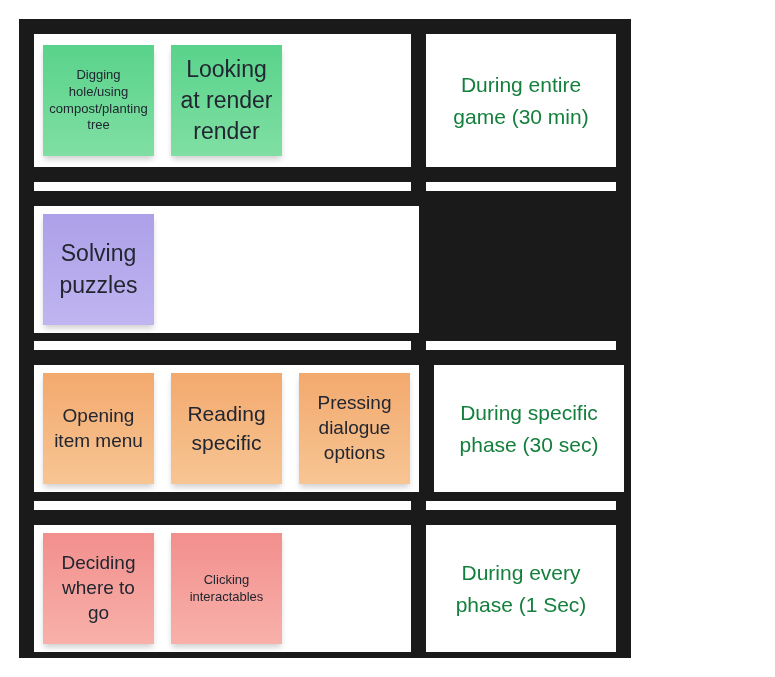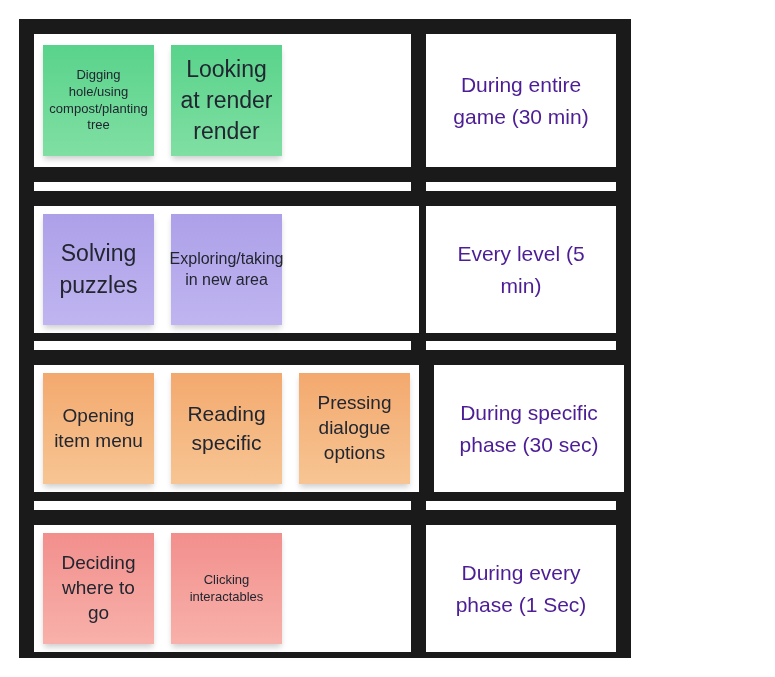--- a/index.html
+++ b/index.html
@@ -64,21 +64,21 @@
   .note--lg { font-size: 21px; line-height: 1.35; }
   .note--xl { font-size: 23px; line-height: 1.35; }
   .label-cell {
     display: flex;
     align-items: center;
     justify-content: center;
     text-align: center;
     padding: 6px 10px;
     font-size: 21px;
     line-height: 1.5;
-    color: #4c1d95;
+    color: #15803d;
   }
 </style>
 </head>
 <body>
 
 <div class="page">
   <div class="board">
 
     <div class="row row-1">
       <div class="cell activities-cell">
@@ -91,24 +91,20 @@
     </div>
 
     <div class="sep">
       <div class="sep-cell"></div>
       <div class="sep-cell"></div>
     </div>
 
     <div class="row row-2">
       <div class="cell activities-cell">
         <div class="note note--purple note--xl">Solving puzzles</div>
-        <div class="note note--purple note--sm">Exploring/taking in new area</div>
-      </div>
-      <div class="cell label-cell">
-        <span>Every level (5 min)</span>
       </div>
     </div>
 
     <div class="sep">
       <div class="sep-cell"></div>
       <div class="sep-cell"></div>
     </div>
 
     <div class="row row-3">
       <div class="cell activities-cell">

